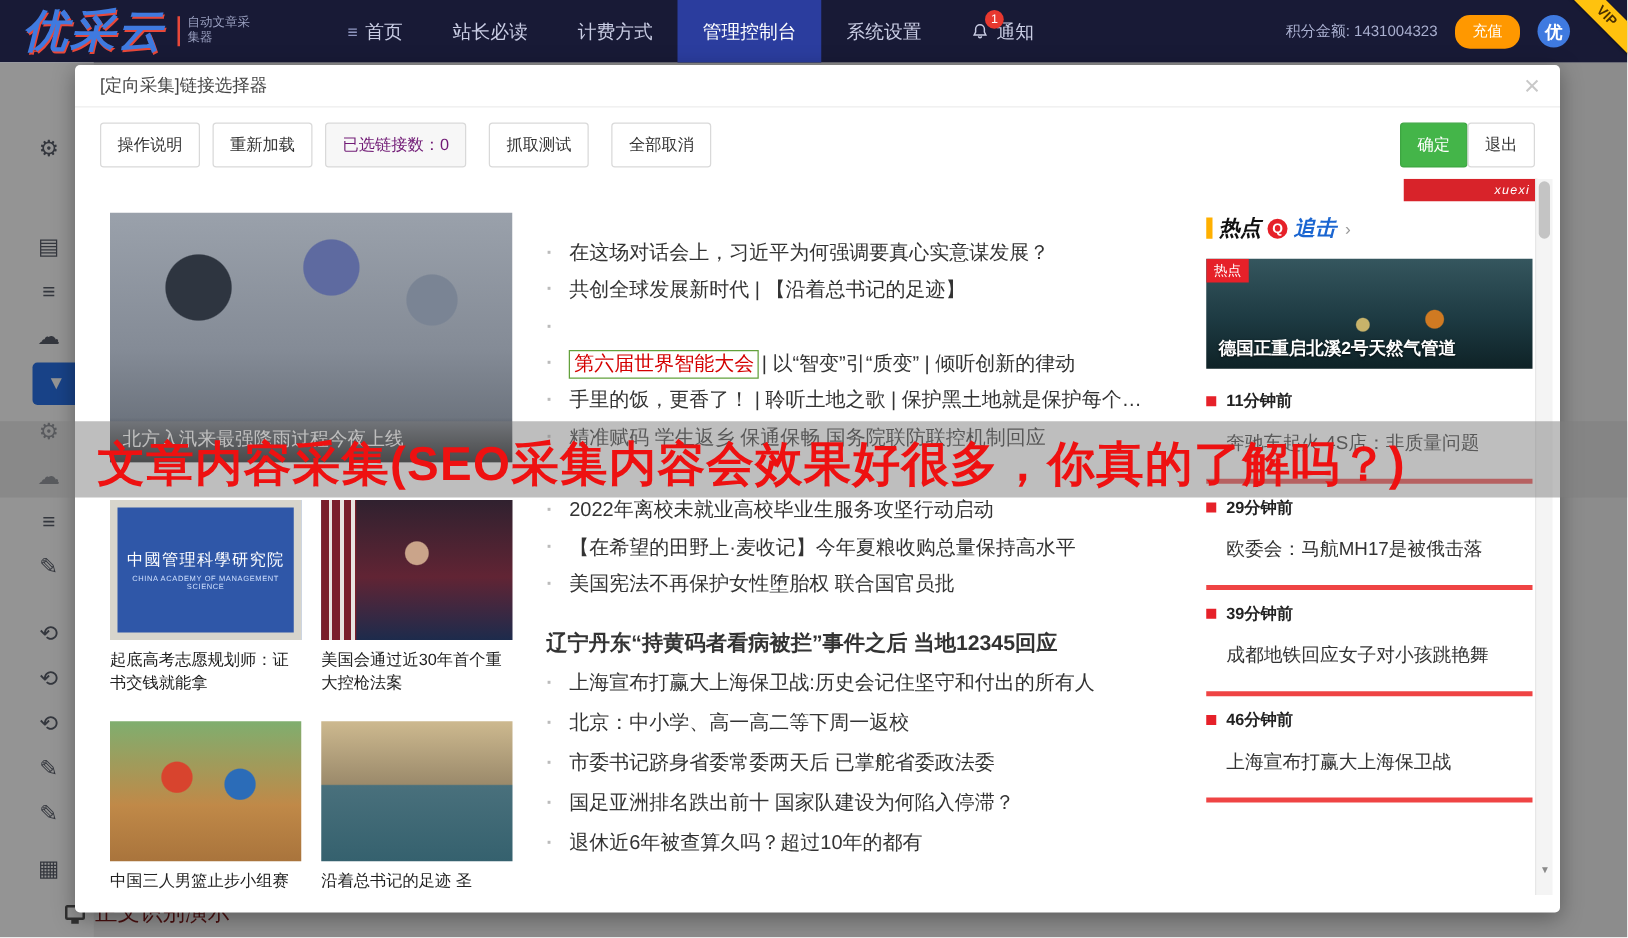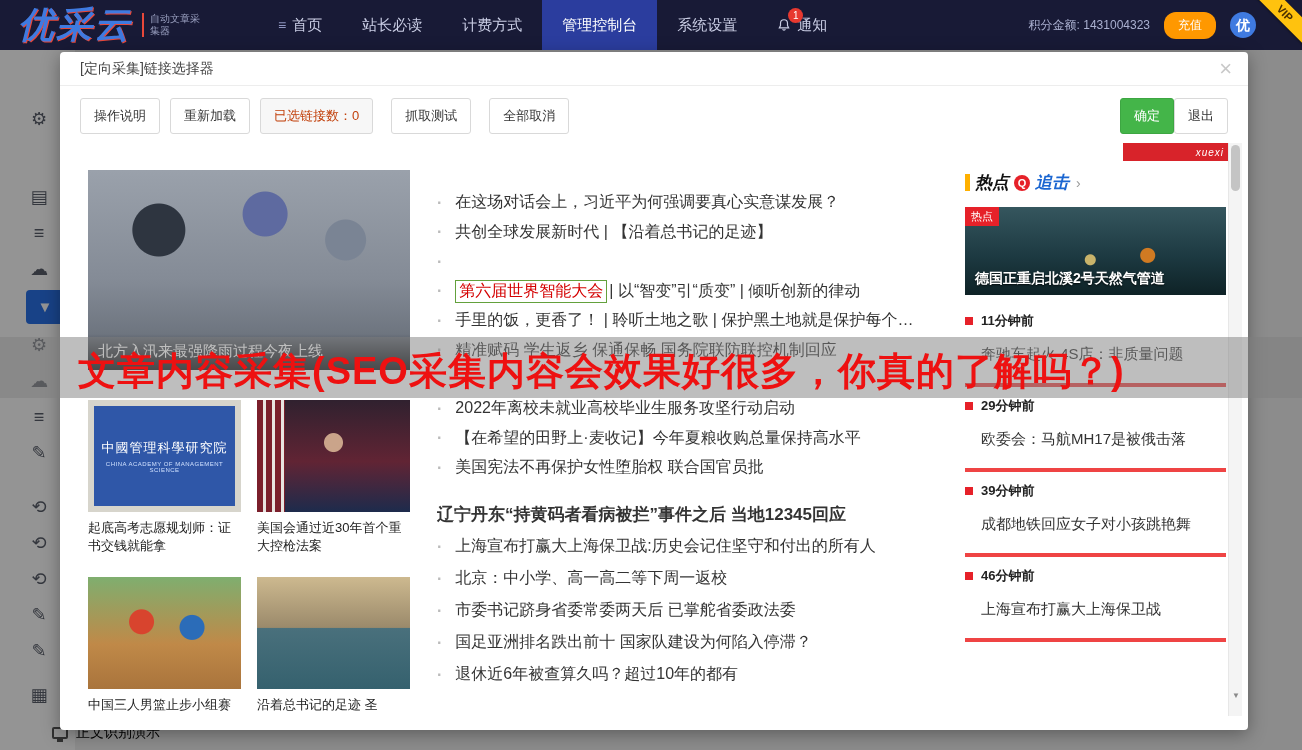--- a/index.html
+++ b/index.html
@@ -21,35 +21,35 @@
   .nav-right{margin-left:auto;display:flex;align-items:center;gap:14px;padding-right:46px}
   .credit-text{font-size:12px;color:#aab0d0;white-space:nowrap}
   .recharge-btn{background:#ff9800;color:#fff;font-size:12px;border:none;border-radius:12px;padding:5px 14px;cursor:pointer}
   .corner-logo{width:26px;height:26px;border-radius:50%;background:#3f7ae0;color:#fff;font-size:14px;line-height:26px;text-align:center;font-weight:bold}
   .vip-ribbon{position:absolute;top:4px;right:-26px;transform:rotate(45deg);width:86px;text-align:center;background:#ffc20e;color:#4a3000;font-weight:bold;font-size:11px;padding:3px 0;z-index:12;box-shadow:0 1px 2px rgba(0,0,0,.4)}
 
   
   .sidebar{position:absolute;top:50px;left:0;width:75px;height:700px;background:#ffffff;z-index:11}
   .side-icon{position:absolute;left:28px;width:22px;height:22px;font-size:18px;color:#5a5f6b;text-align:center;line-height:22px}
   .side-icon.active{left:26px;width:38px;height:34px;background:#2a72e8;color:#fff;border-radius:4px;line-height:34px;font-size:15px}
-  .footer-demo{position:absolute;left:52px;bottom:8px;display:flex;align-items:center;gap:8px;font-size:14px;color:#000000;z-index:11}
+  .footer-demo{position:absolute;left:52px;bottom:8px;display:flex;align-items:center;gap:8px;font-size:18px;color:#7f1d1d;z-index:11}
   .monitor-icon{width:16px;height:12px;border:2px solid #555;border-radius:2px;position:relative}
   .monitor-icon:after{content:"";position:absolute;left:3px;bottom:-5px;width:6px;height:3px;background:#555}
 
   
   .backdrop{position:absolute;left:0;top:50px;width:1302px;height:700px;background:rgba(0,0,0,.42);z-index:20}
 
   
   .modal{position:absolute;left:60px;top:52px;width:1188px;height:678px;background:#fff;border-radius:4px;z-index:30;box-shadow:0 4px 18px rgba(0,0,0,.35)}
   .modal-header{height:34px;border-bottom:1px solid #ededed;display:flex;align-items:center;padding:0 16px 0 20px}
   .modal-title{font-size:14px;color:#444}
   .modal-close{margin-left:auto;font-size:22px;color:#c8c8c8;cursor:pointer;line-height:20px}
   .toolbar{display:flex;align-items:flex-end;padding:10px 20px 0 20px;height:48px}
   .btn{background:#fff;border:1px solid #d9d9d9;border-radius:3px;font-size:13px;color:#333;padding:8px 13px;cursor:pointer;white-space:nowrap}
-  .btn.disabled{background:#f7f7f7;color:#c2410c;cursor:default}
+  .btn.disabled{background:#f7f7f7;color:#701a75;cursor:default}
   .btn.green{background:#44b549;border-color:#3da642;color:#fff}
   .url-input{width:355px;margin-left:10px;background:#ececec;border:1px solid #d9d9d9;border-radius:3px;font-size:13px;color:#333;padding:8px 10px;font-family:"Liberation Sans","DejaVu Sans",sans-serif}
   .ml10{margin-left:10px}.ml18{margin-left:18px}.ml16{}
   .toolbar-spacer{flex:1}
 
   
   .webpage{position:absolute;left:0;top:91px;width:1188px;height:573px;background:#fff;overflow:hidden}
   .xuexi-banner{position:absolute;left:1063px;top:0;width:107px;height:18px;background:#d8232a;color:#fff;font-size:10px;font-style:italic;display:flex;align-items:center;justify-content:flex-end;padding-right:6px;letter-spacing:1px}
   .scrollbar{position:absolute;left:1168px;top:0;width:14px;height:573px;background:#f4f4f4;border-left:1px solid #e7e7e7}
   .scroll-thumb{position:absolute;left:2px;top:2px;width:9px;height:46px;background:#c4c4c4;border-radius:5px}

